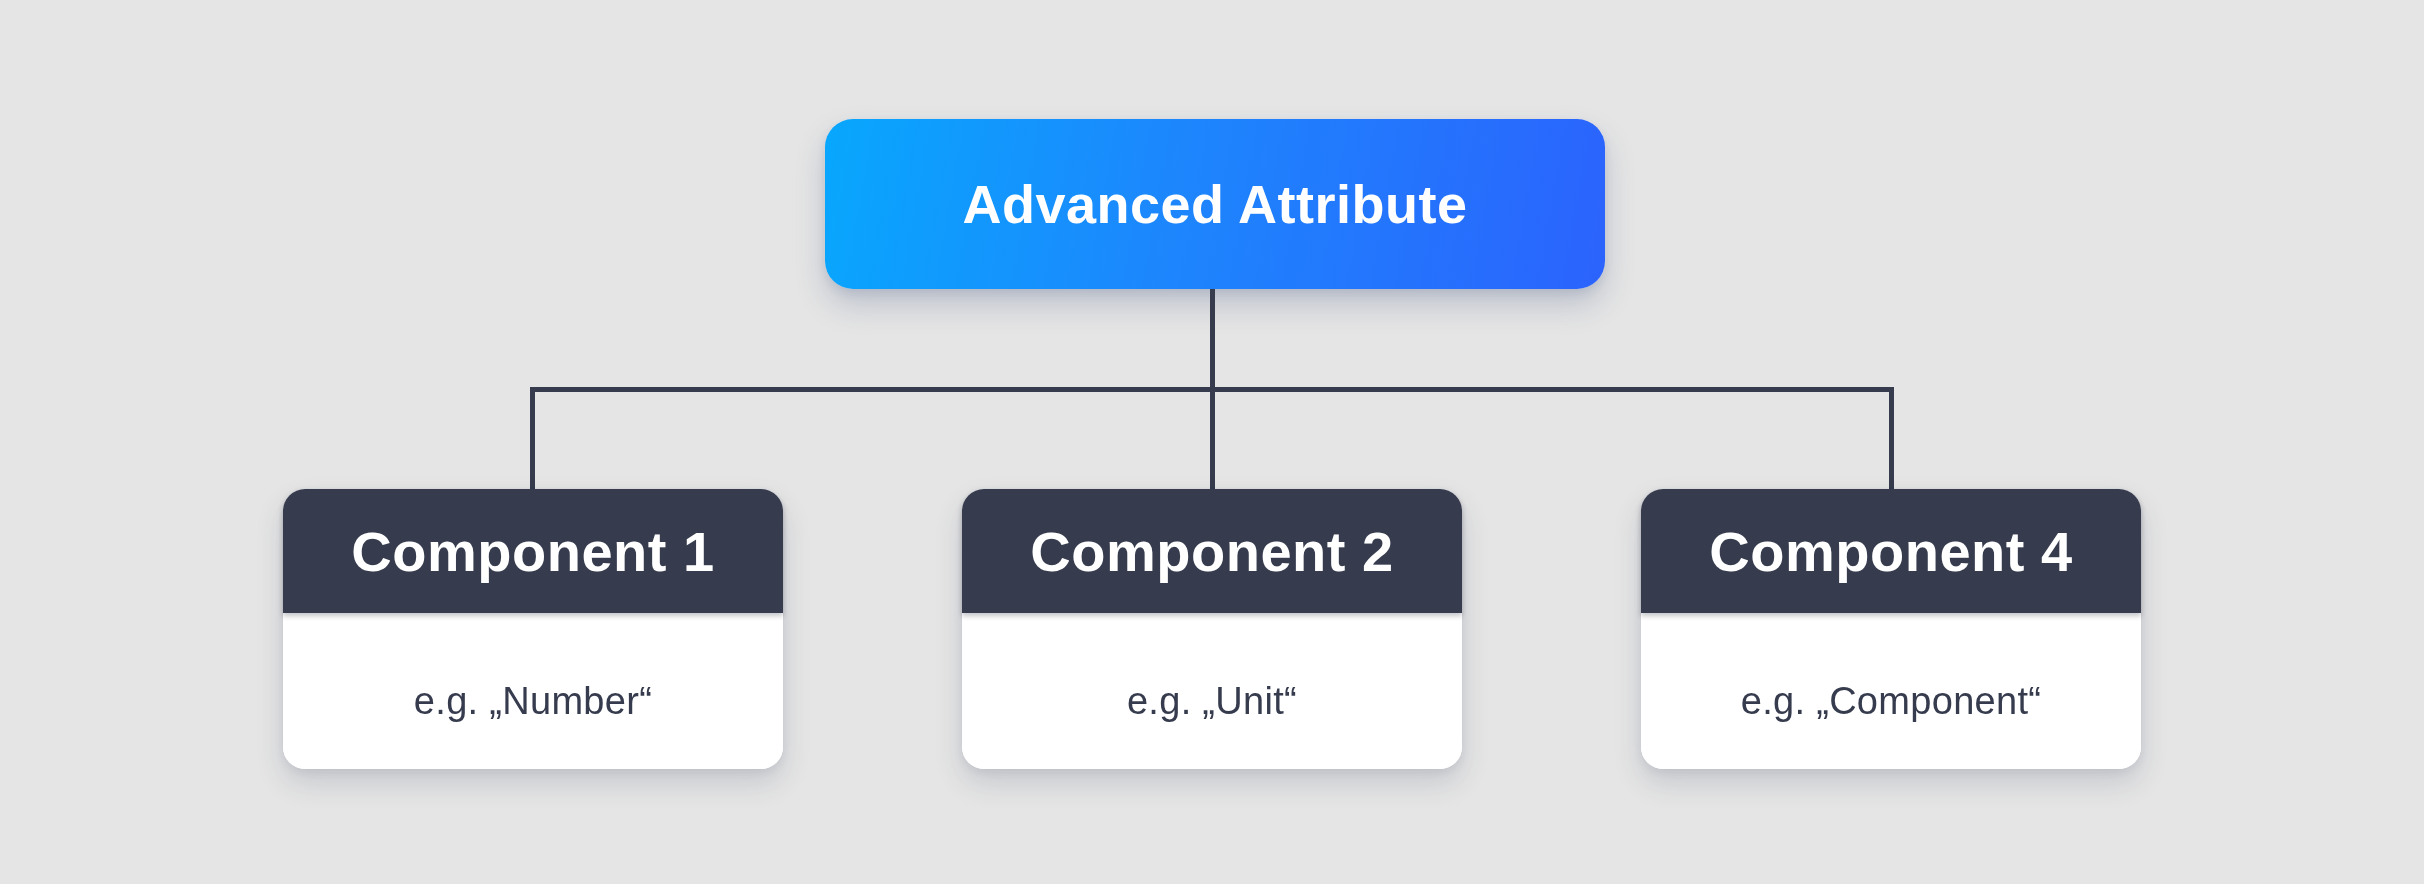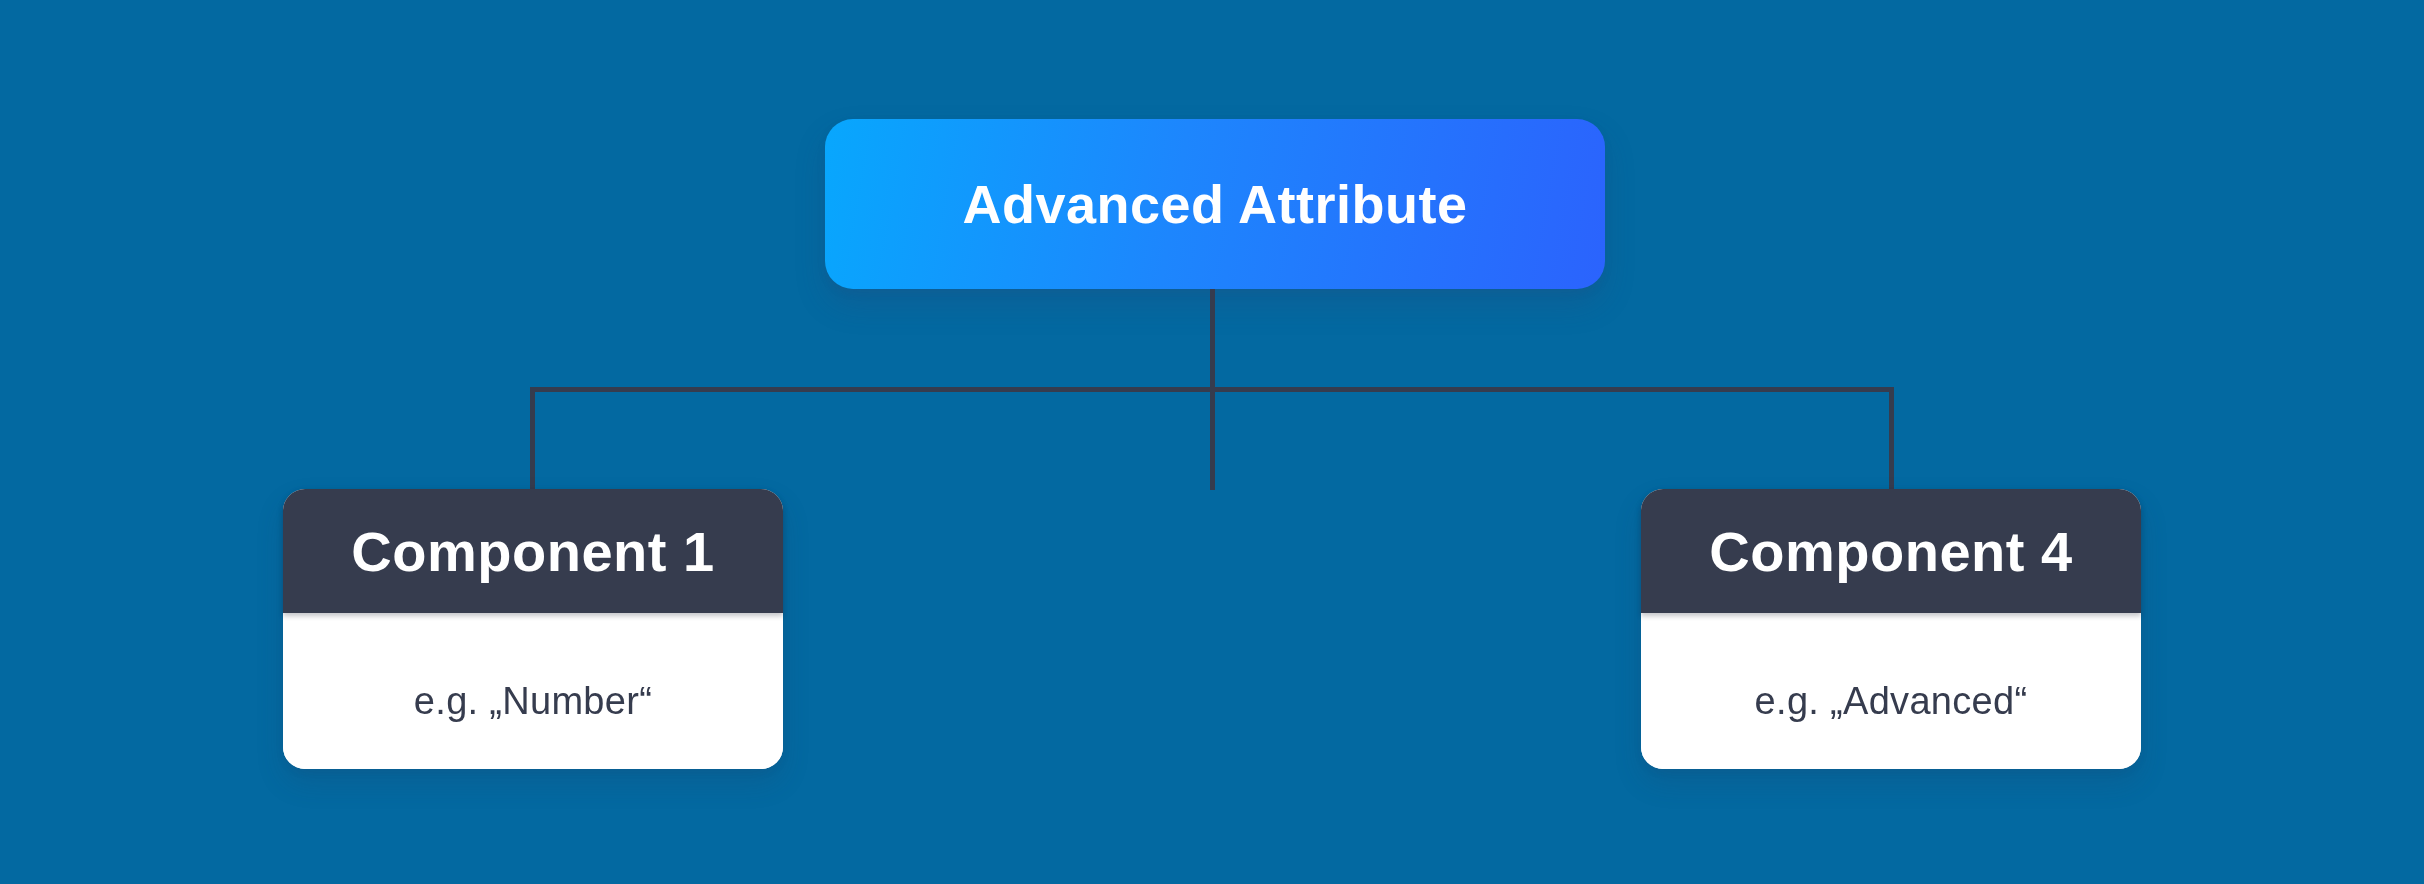--- a/index.html
+++ b/index.html
@@ -5,21 +5,21 @@
   html, body {
     margin: 0;
     padding: 0;
     background: #f5f6fa;
     font-family: "Liberation Sans", sans-serif;
   }
   .canvas {
     position: relative;
     width: 2424px;
     height: 884px;
-    background: #0369a1;
+    background: #e5e5e5;
     overflow: hidden;
   }
   
   .root-node {
     position: absolute;
     left: 825px;
     top: 119px;
     width: 780px;
     height: 170px;
     border-radius: 28px;
@@ -108,23 +108,31 @@
 
   <div class="card card-1">
     <div class="card-header">
       <span class="card-title">Component 1</span>
     </div>
     <div class="card-body">
       <span class="card-example">e.g. „Number“</span>
     </div>
   </div>
 
+  <div class="card card-2">
+    <div class="card-header">
+      <span class="card-title">Component 2</span>
+    </div>
+    <div class="card-body">
+      <span class="card-example">e.g. „Unit“</span>
+    </div>
+  </div>
 
   <div class="card card-3">
     <div class="card-header">
       <span class="card-title">Component 4</span>
     </div>
     <div class="card-body">
-      <span class="card-example">e.g. „Advanced“</span>
+      <span class="card-example">e.g. „Component“</span>
     </div>
   </div>
 
 </div>
 
 </body></html>

